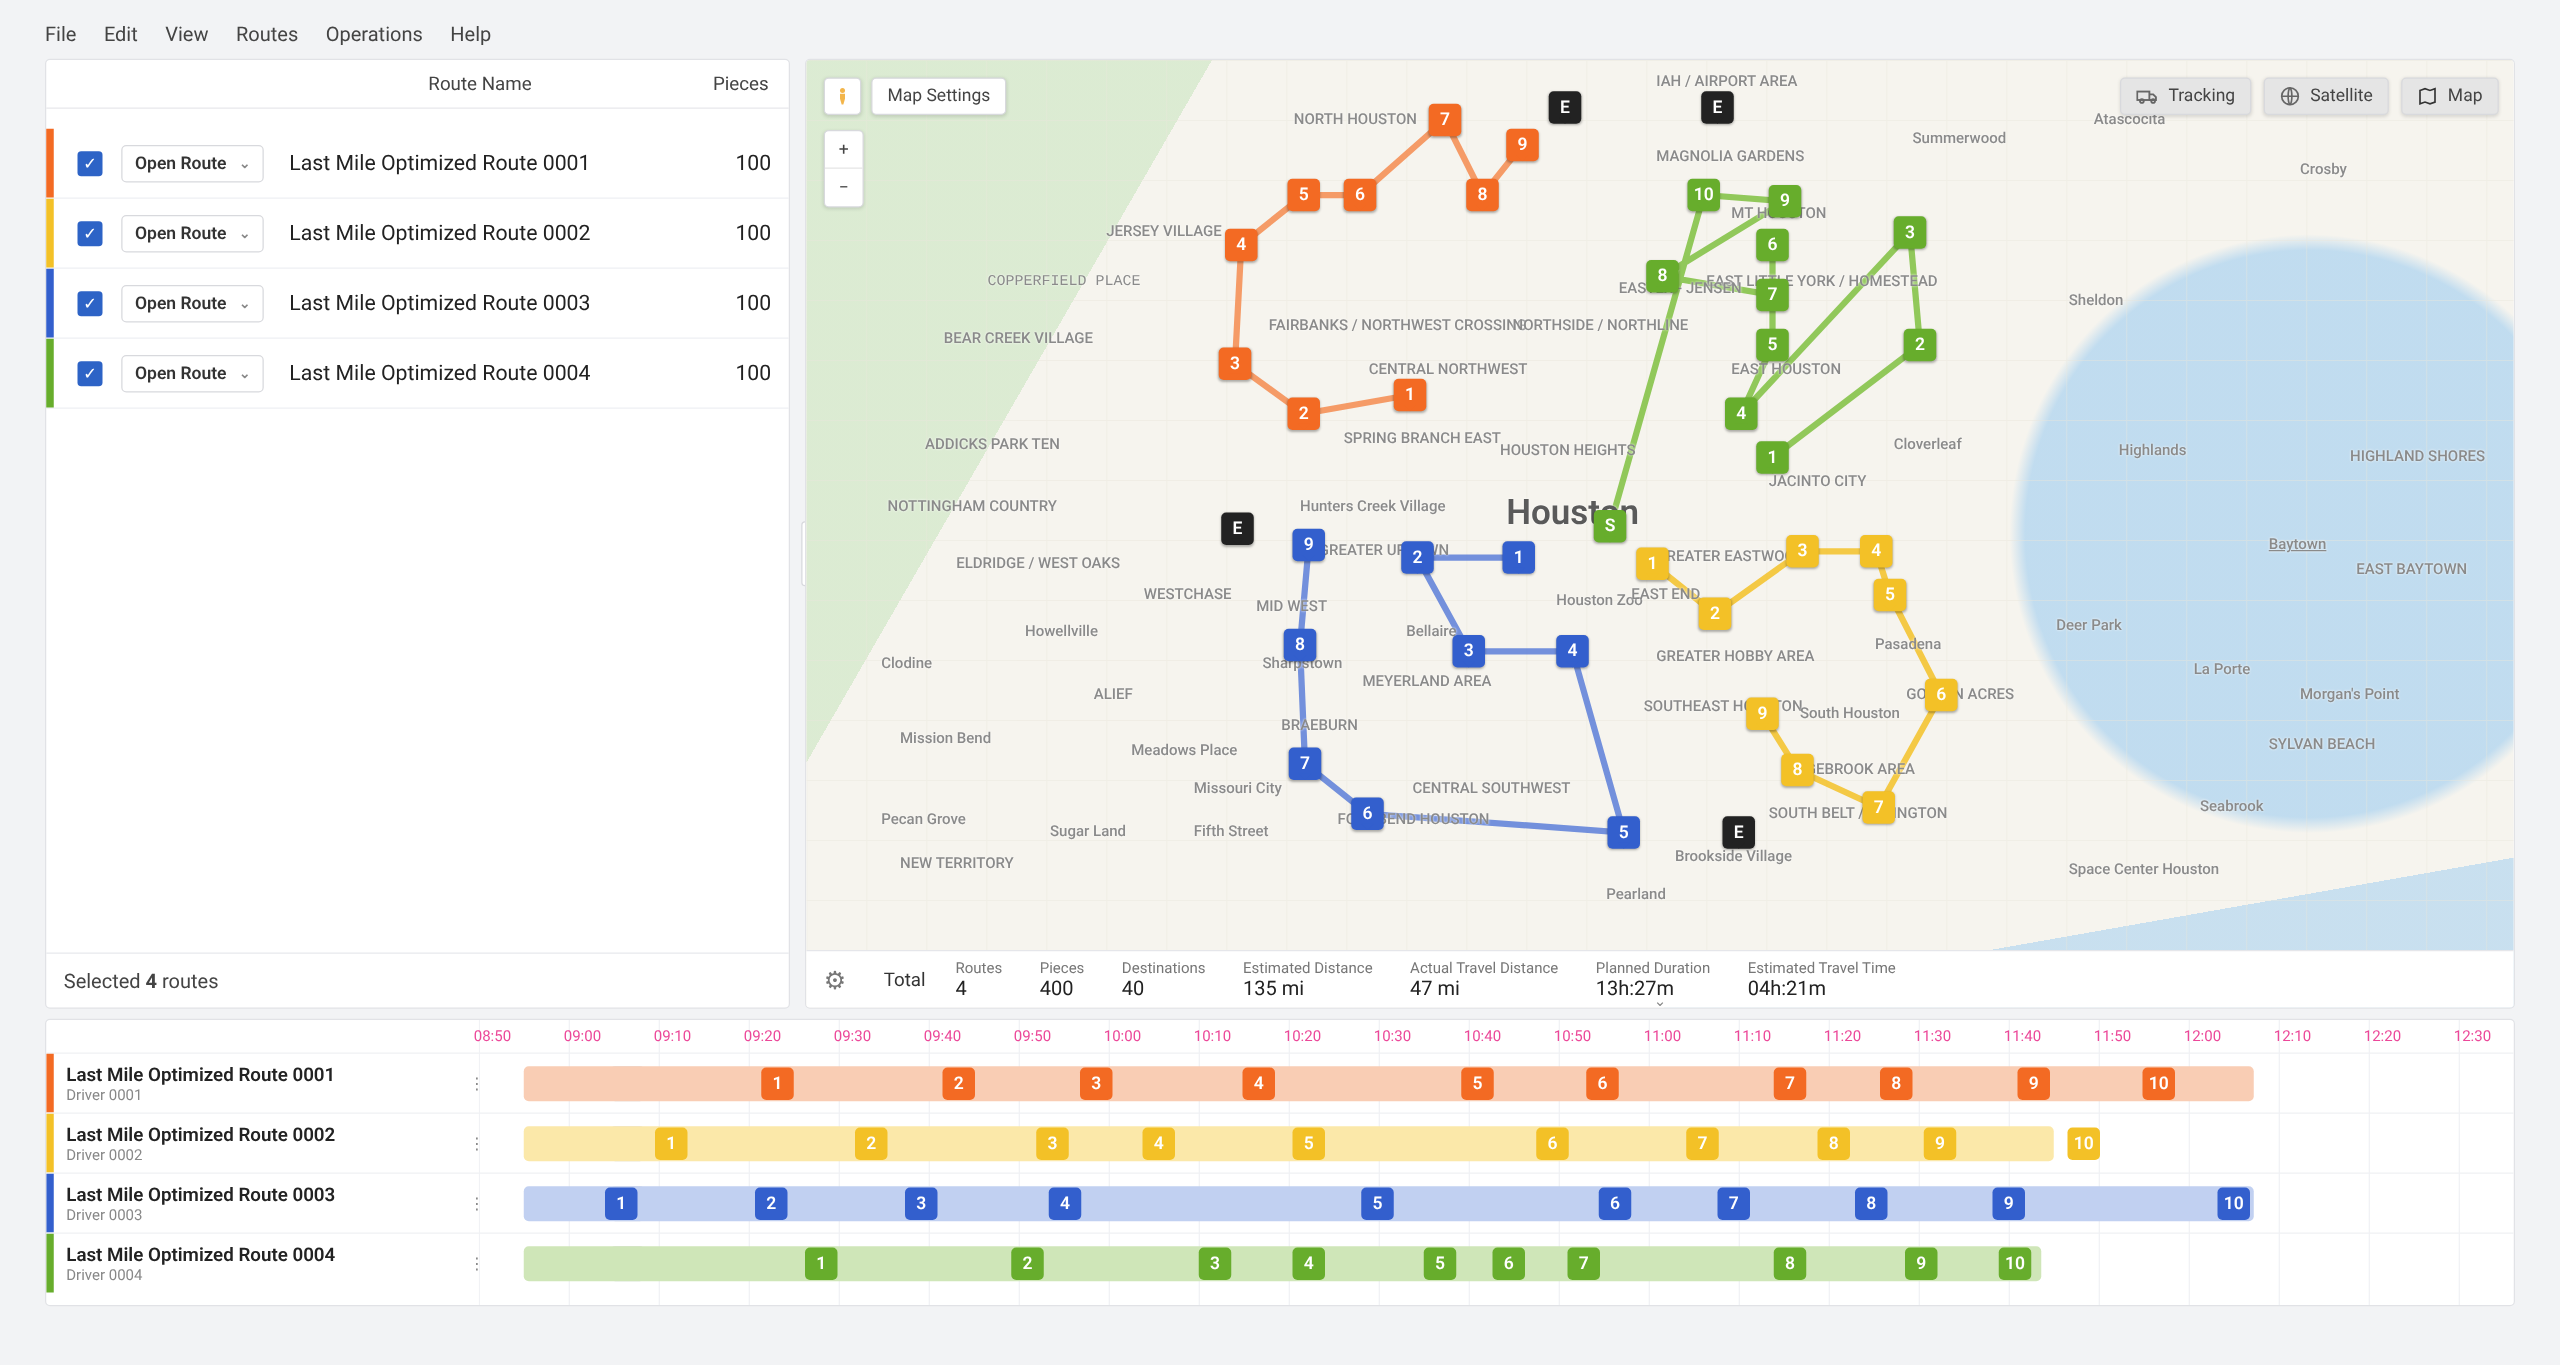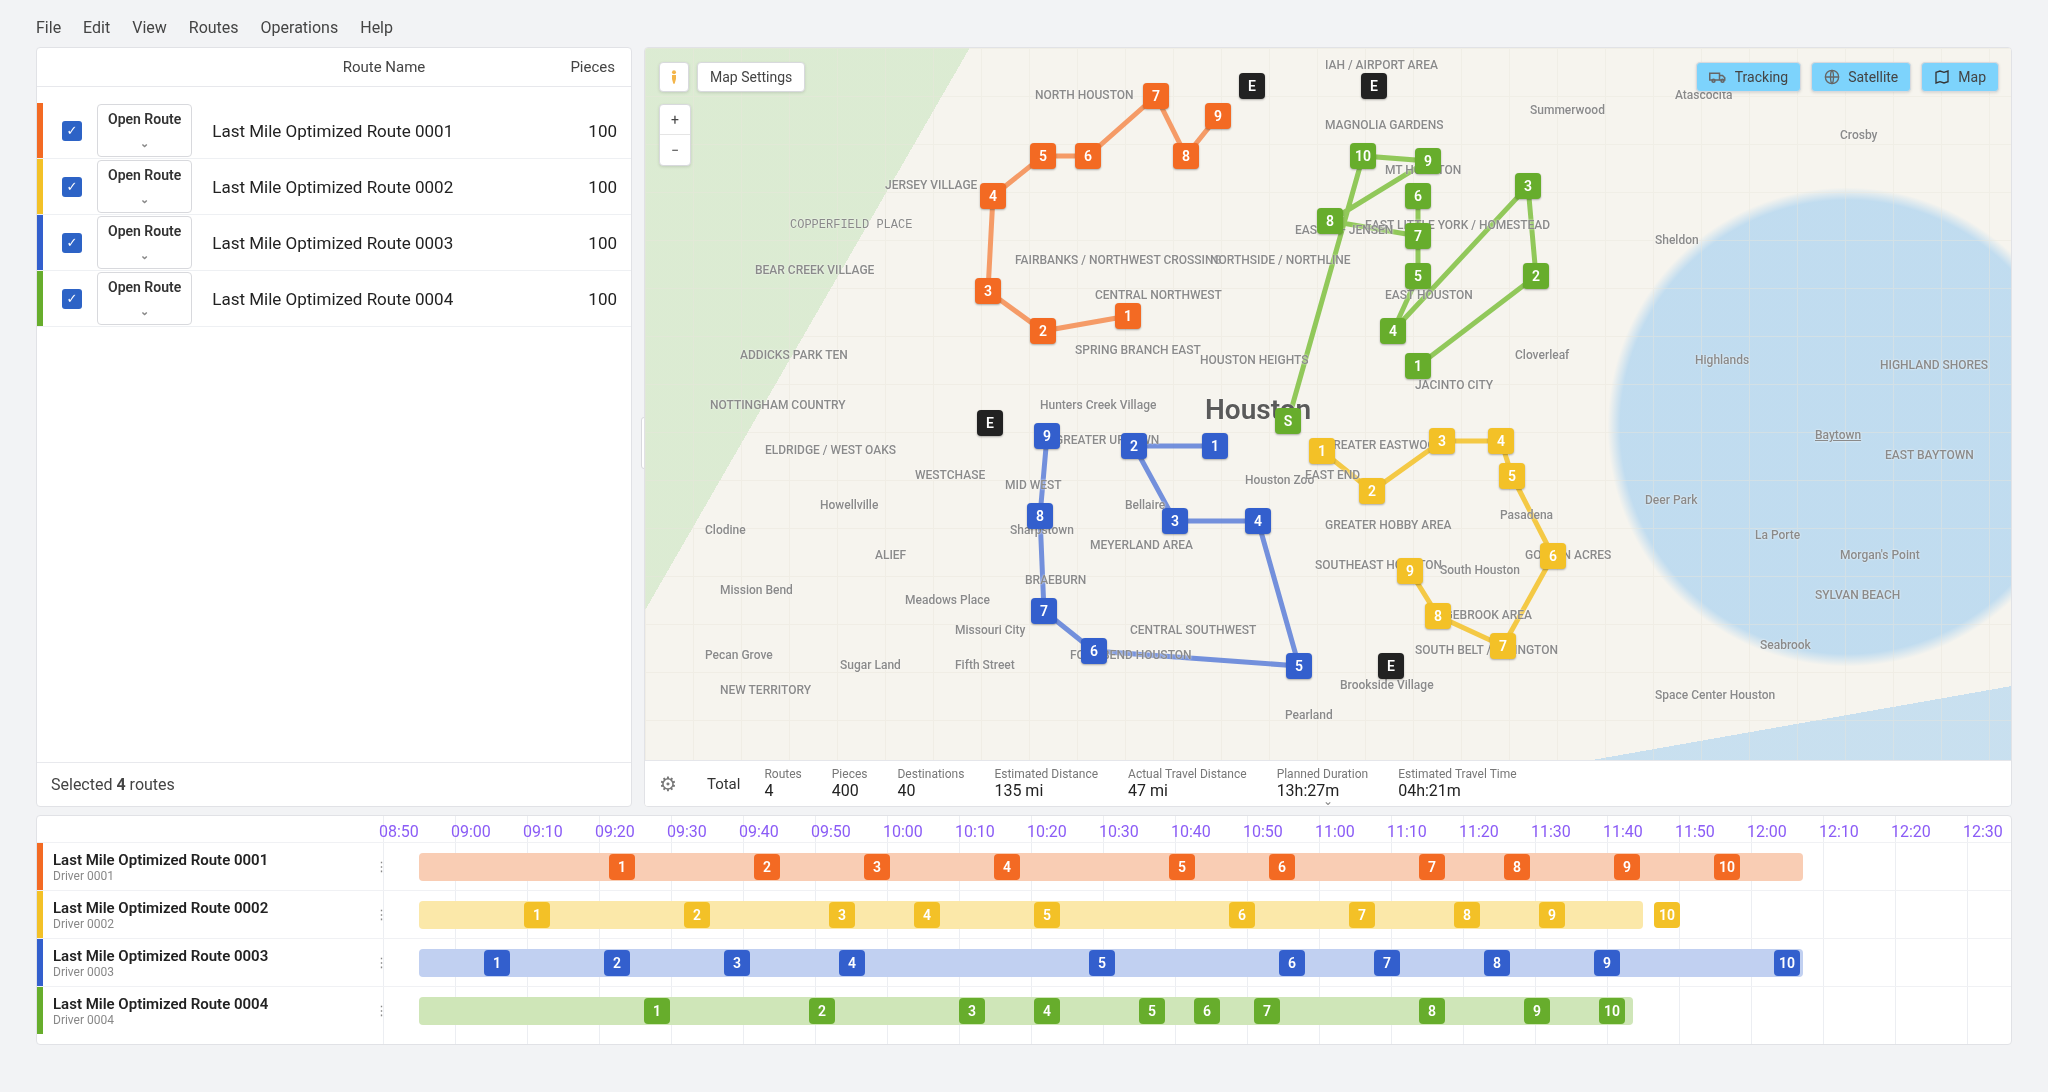--- a/index.html
+++ b/index.html
@@ -69,21 +69,21 @@
 .route-row.blue::before   { background: #335fcd;}
 .route-row.green::before  { background: #67ad2c;}
 .cb-wrap { width: 60px; display: flex; justify-content: center; padding-left: 10px;}
 .cb {
   width: 20px; height: 20px; background: #2d63c6; border-radius: 3px;
   display: flex; align-items: center; justify-content: center; color: #fff; font-size: 13px;
 }
 .open-btn {
   display: flex; align-items: center; border: 1px solid #d8d9dd;
   border-radius: 4px; padding: 6px 10px; font-size: 14px; font-weight: 600;
-  gap: 10px; color: #333; cursor: pointer; margin-right: 20px; flex-direction: column;
+  gap: 10px; color: #333; cursor: pointer; margin-right: 20px;
 }
 .open-btn .caret { color: #888; font-size: 11px;}
 .route-name { flex: 1; font-size: 17px; color: #222;}
 .route-pieces { width: 60px; text-align: right; font-size: 17px; color: #222;}
 .selected-bar { padding: 12px 14px; font-size: 16px; color: #444; border-top: 1px solid #e8e9ed;}
 .selected-bar b { font-weight: 700;}
 
 
 .collapse-handle {
   position: absolute; left: 605px; top: 370px; width: 14px; height: 52px;
@@ -131,21 +131,21 @@
 .map-ctrl {
   position:absolute; background:#fff; border:1px solid #d8d9dd; border-radius:4px;
   color:#444; font-size:14px; display:flex; align-items:center; box-shadow:0 1px 3px rgba(0,0,0,.12);
 }
 .zoom-ctrl { left:14px; top:56px; flex-direction:column; }
 .zoom-ctrl div { width:30px; height:30px; display:flex; align-items:center; justify-content:center; border-bottom:1px solid #e5e5e5; cursor:pointer;}
 .zoom-ctrl div:last-child{border-bottom:none;}
 .peg { left:14px; top:14px; width:30px; height:30px; justify-content:center;}
 .mapset { left:52px; top:14px; padding:6px 12px;}
 .top-right-ctrls { position:absolute; right:12px; top:14px; display:flex; gap:10px;}
-.chip { background:#7dd3fc; border:1px solid #d8d9dd; border-radius:4px; padding:6px 12px; display:flex; align-items:center; gap:8px; font-size:14px; color:#444; box-shadow:0 1px 3px rgba(0,0,0,.12);}
+.chip { background:#e5e5e5; border:1px solid #d8d9dd; border-radius:4px; padding:6px 12px; display:flex; align-items:center; gap:8px; font-size:14px; color:#444; box-shadow:0 1px 3px rgba(0,0,0,.12);}
 
 
 .stats-bar {
   position:absolute; left:0; right:0; bottom:0; background:#fff;
   display:flex; align-items:center; gap:24px; padding:6px 14px;
   border-top:1px solid #e5e6ea; font-size:14px;
 }
 .stats-bar .gear{ color:#777; font-size:20px; margin-right:6px;}
 .stat-col .lbl{ font-size:12px; color:#777;}
 .stat-col .val{ font-size:16px; color:#222;}
@@ -154,21 +154,21 @@
 
 .gantt {
   margin-top: 8px; background:#fff; border:1px solid #e1e2e6; border-radius:4px;
   position: relative; height: 230px; overflow:hidden;
 }
 .gantt-grid {
   position:absolute; left:346px; right:0; top:0; bottom:0;
   background-image: linear-gradient(90deg,#eceef2 1px, transparent 1px);
   background-size: 72px 100%;
 }
-.time-head { position:absolute; left:346px; right:0; top:0; height:26px; font-size:16px; color:#8b5cf6;}
+.time-head { position:absolute; left:346px; right:0; top:0; height:26px; font-size:12px; color:#ec4899;}
 .time-head span{ position:absolute; top:6px; transform:translateX(-4px); }
 .gantt-rows { position:absolute; left:0; right:0; top:26px;}
 .gantt-row { height:48px; display:flex; align-items:center; position:relative; border-top:1px solid #f0f1f4;}
 .gantt-row::before{
   content:""; position:absolute; left:0; top:0; bottom:0; width:6px;
 }
 .gantt-row.orange::before{background:#f36a23;}
 .gantt-row.yellow::before{background:#f3c127;}
 .gantt-row.blue::before  {background:#335fcd;}
 .gantt-row.green::before {background:#67ad2c;}

